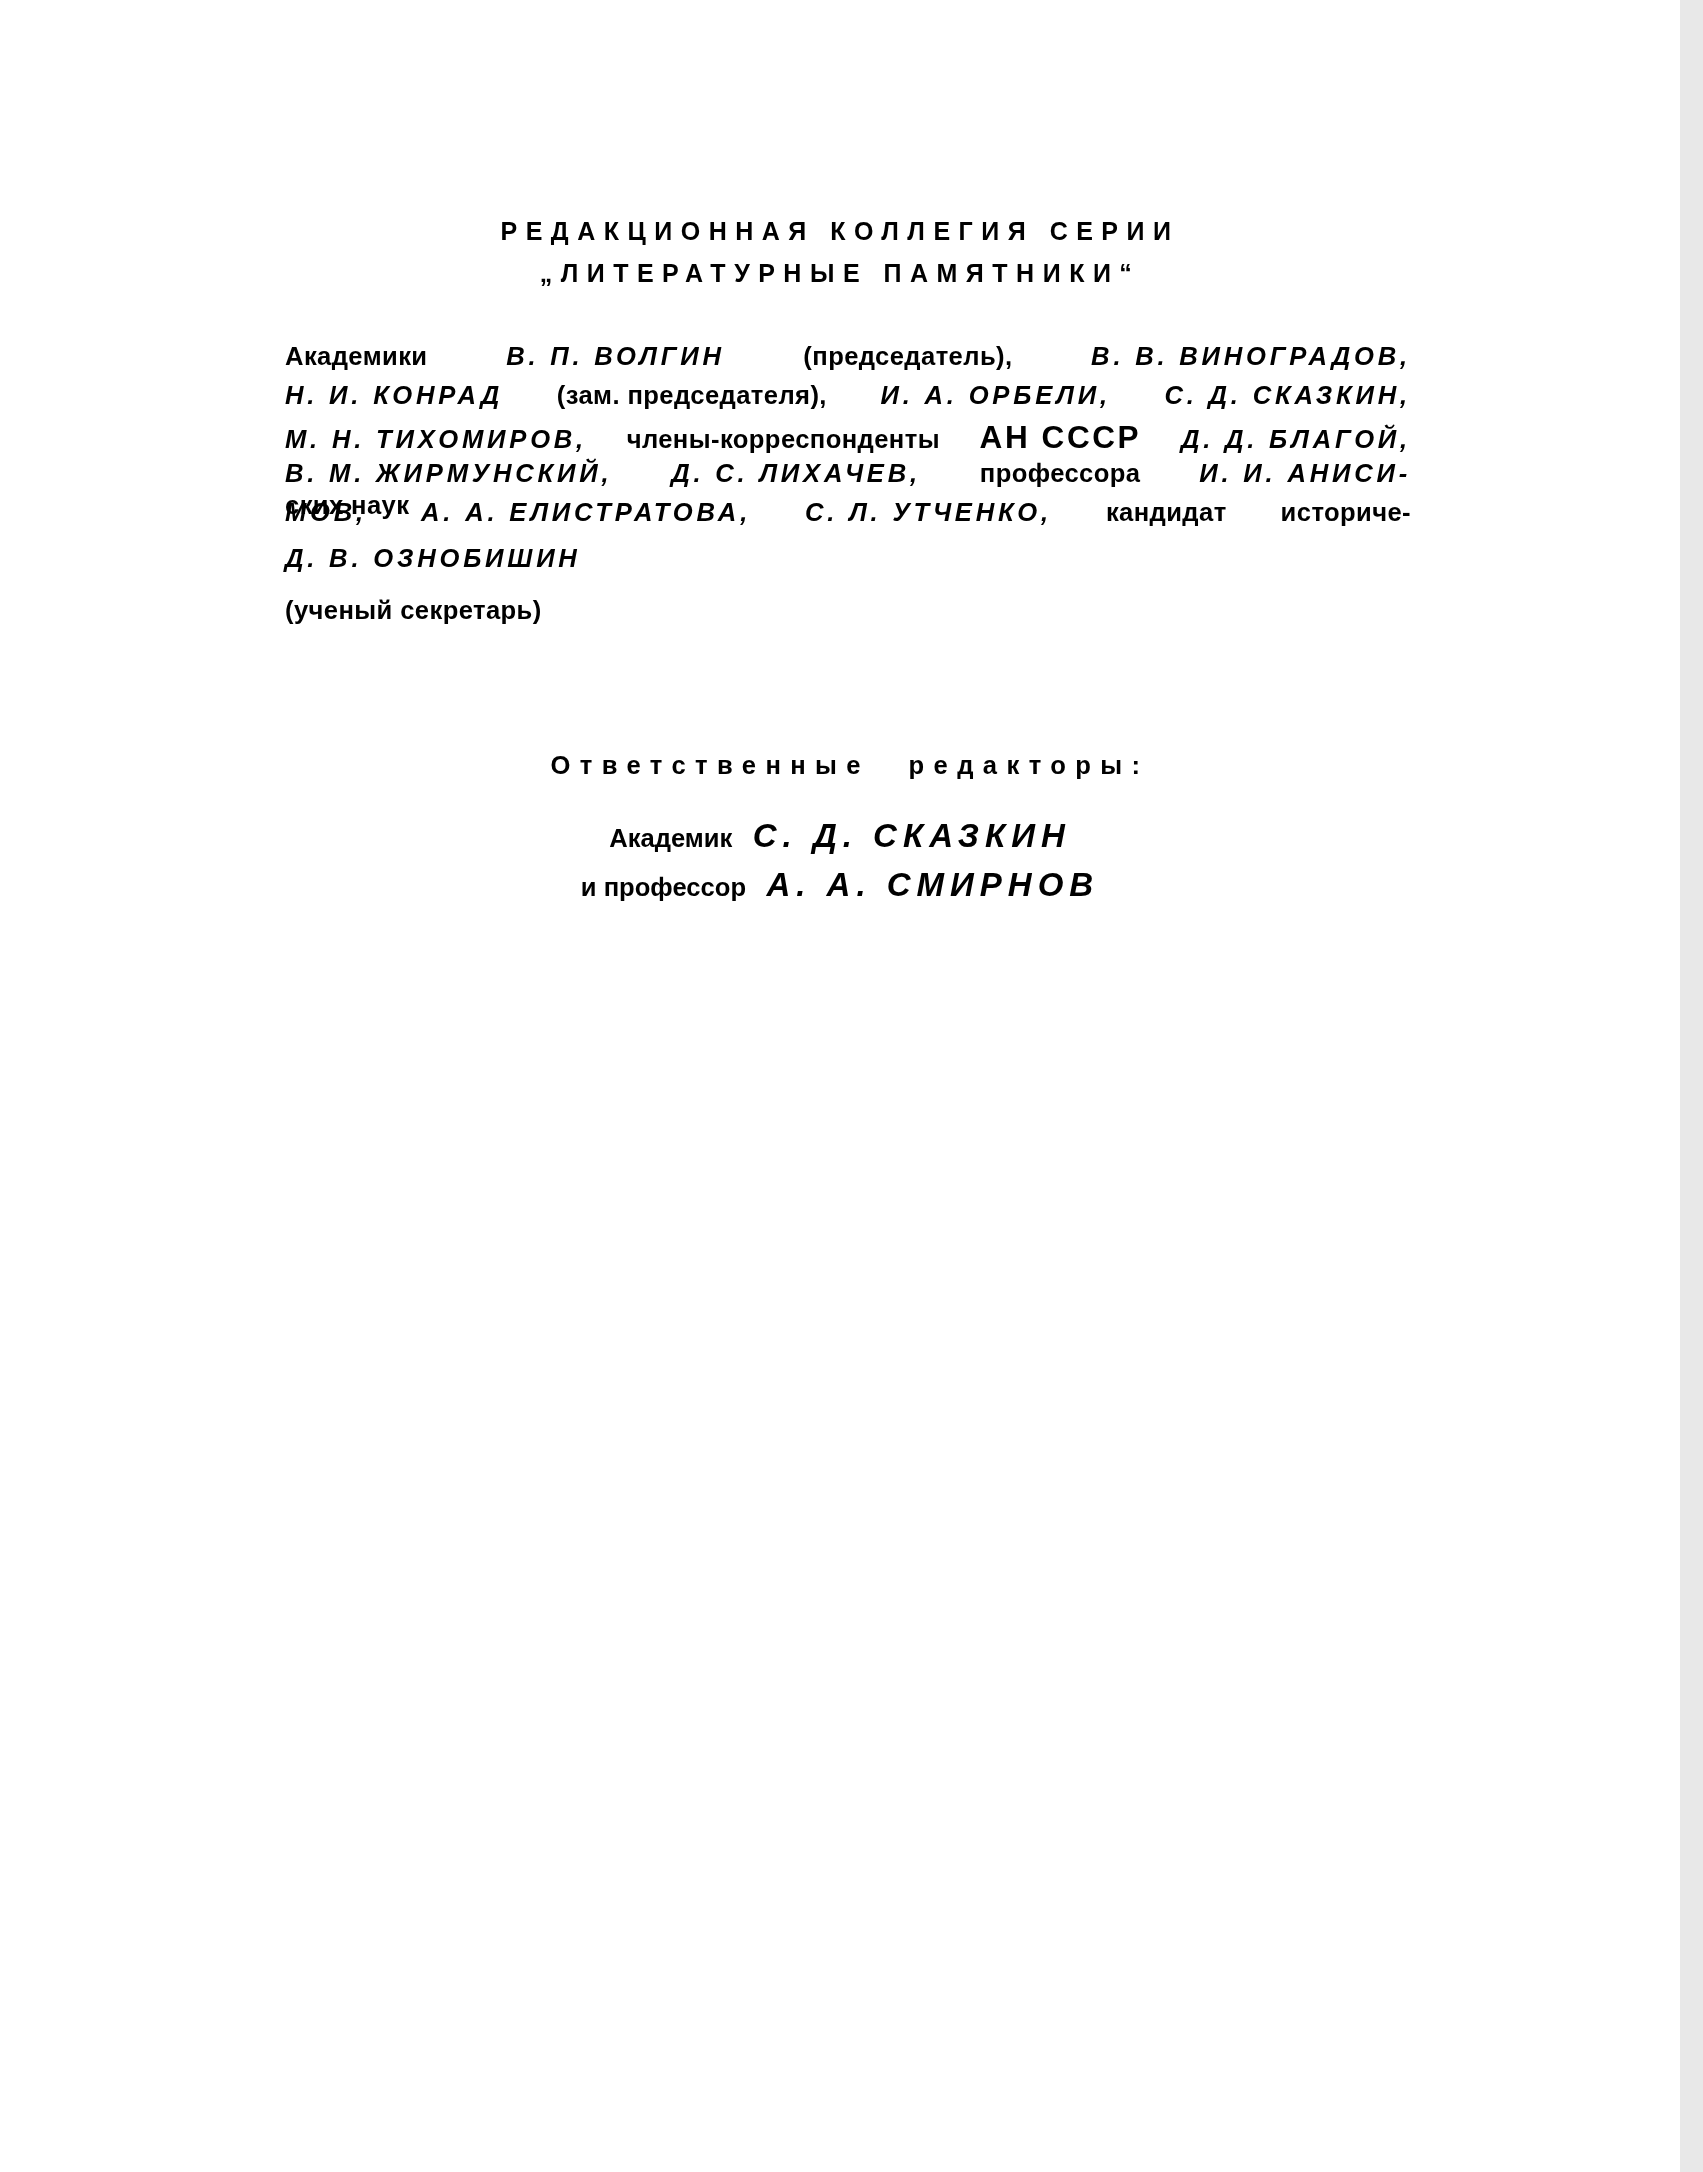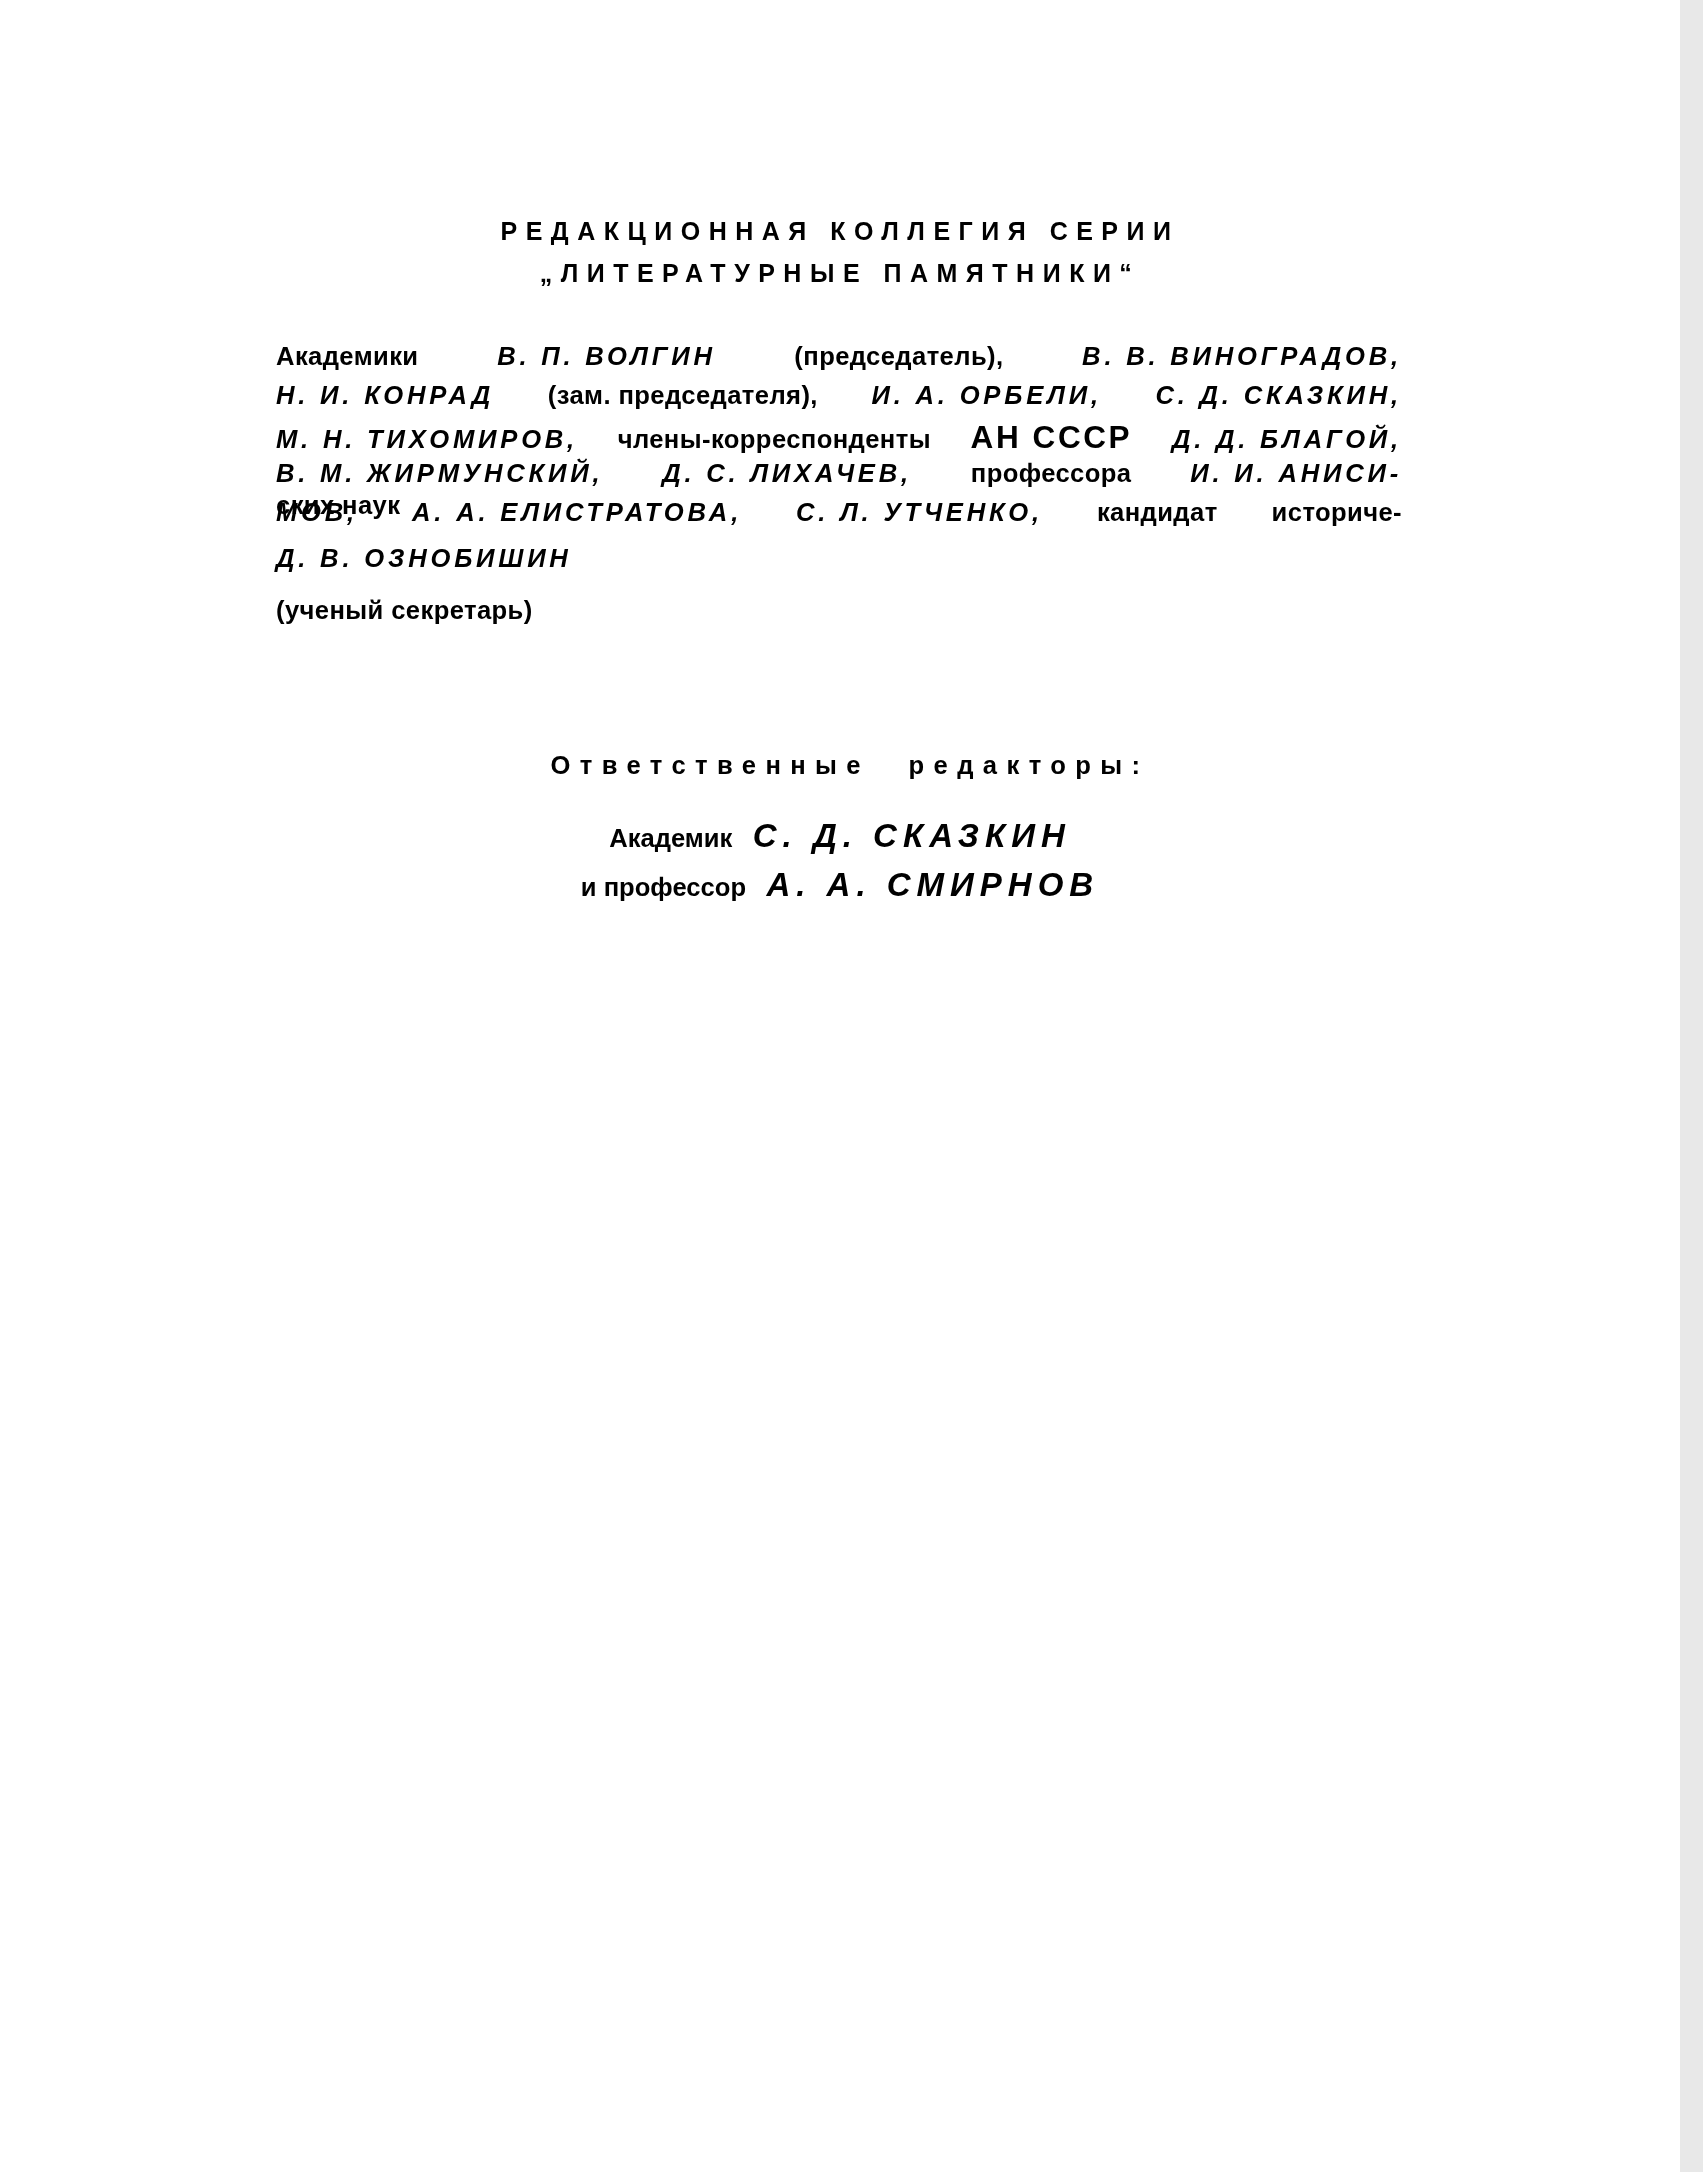--- a/index.html
+++ b/index.html
@@ -28,21 +28,21 @@
     font-weight: bold;
     letter-spacing: 8.5px;
     line-height: 42px;
     white-space: nowrap;
   }
 
   
   .board {
     position: absolute;
     top: 344px;
-    left: 276px;
+    left: 285px;
     width: 1126px;
     font-size: 25.6px;
   }
   .bline {
     display: flex;
     align-items: baseline;
     height: 39px;
   }
   .bline.justify { justify-content: space-between; }
   .bline.center  { justify-content: center; gap: 27px; flex-direction: column; }

